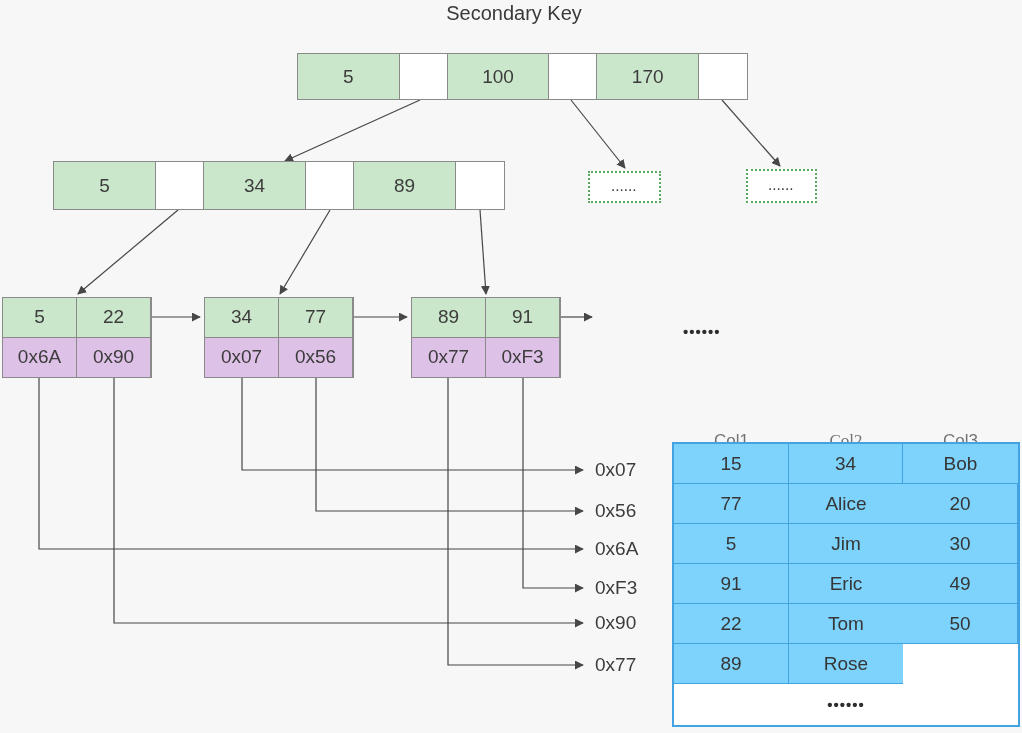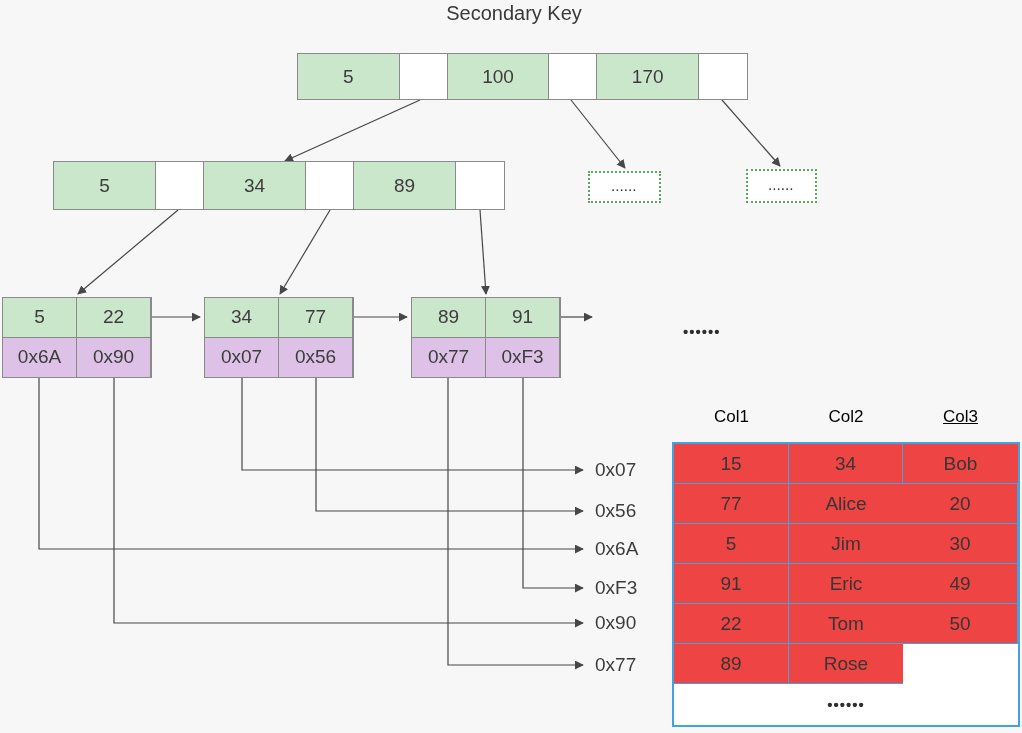--- a/index.html
+++ b/index.html
@@ -69,34 +69,34 @@
   #leaf-ellipsis{left:683px;top:323px;}
 
   
   .addr{
     position:absolute;left:595px;height:24px;line-height:24px;
     font-size:19px;color:#3c3c3c;
   }
 
   
   .theader{
-    position:absolute;top:404px;height:26px;line-height:26px;
-    text-align:center;font-size:17px;color:#000000;
+    position:absolute;top:428px;height:26px;line-height:26px;
+    text-align:center;font-size:17px;color:#737373;
   }
   #col-h0{left:674px;width:115px;}
-  #col-h1{left:789px;width:114px;}
+  #col-h1{left:789px;width:114px;font-family:Liberation Serif, serif;}
   #col-h2{left:903px;width:115px;text-decoration:underline;}
   .dtable{
     position:absolute;left:672px;top:442px;width:348px;height:285px;
     border:2px solid #42a2e2;background:#fff;box-sizing:border-box;
     display:grid;grid-template-columns:115px 114px 115px;
     grid-template-rows:repeat(6,40px) 1fr;
   }
   .dtable .tcell{
-    background:#ef4444;
+    background:#7dd3fc;
     border-right:1px solid #42a2e2;border-bottom:1px solid #42a2e2;
     display:flex;align-items:center;justify-content:center;
     font-size:19px;color:#363636;box-sizing:border-box;
   }
   .dtable .tcell.lastcol{border-right:none;}
   .dtable .ellipsis-row{
     grid-column:1 / 4;background:#fff;
     display:flex;align-items:center;justify-content:center;
     font-weight:bold;font-size:15px;letter-spacing:1px;color:#2e2e2e;
   }

